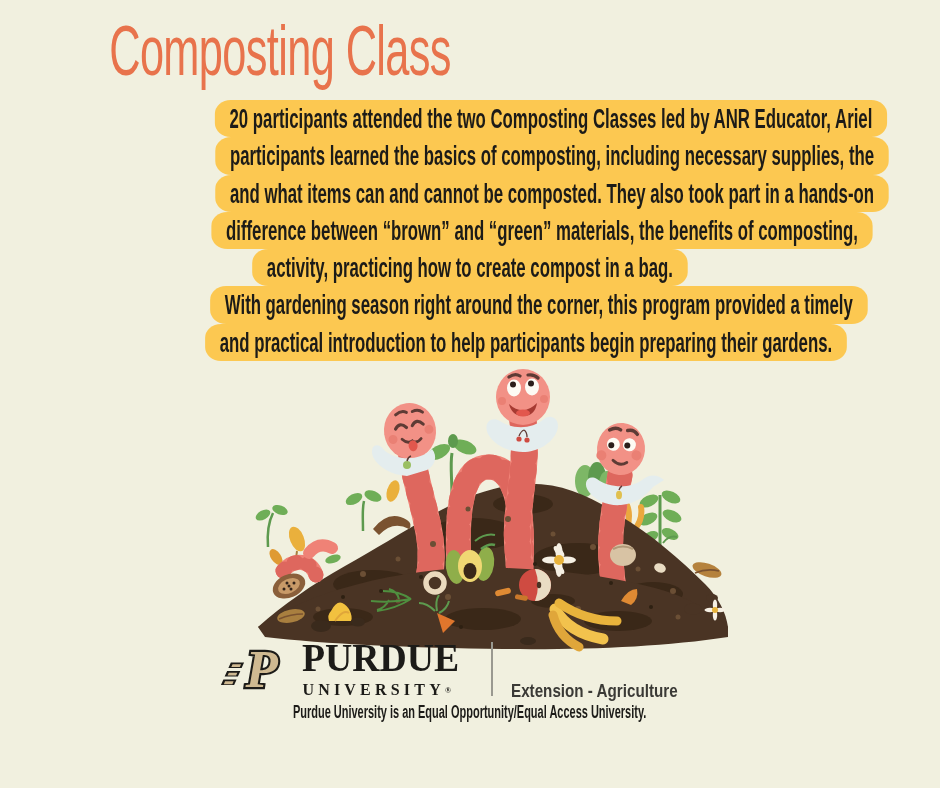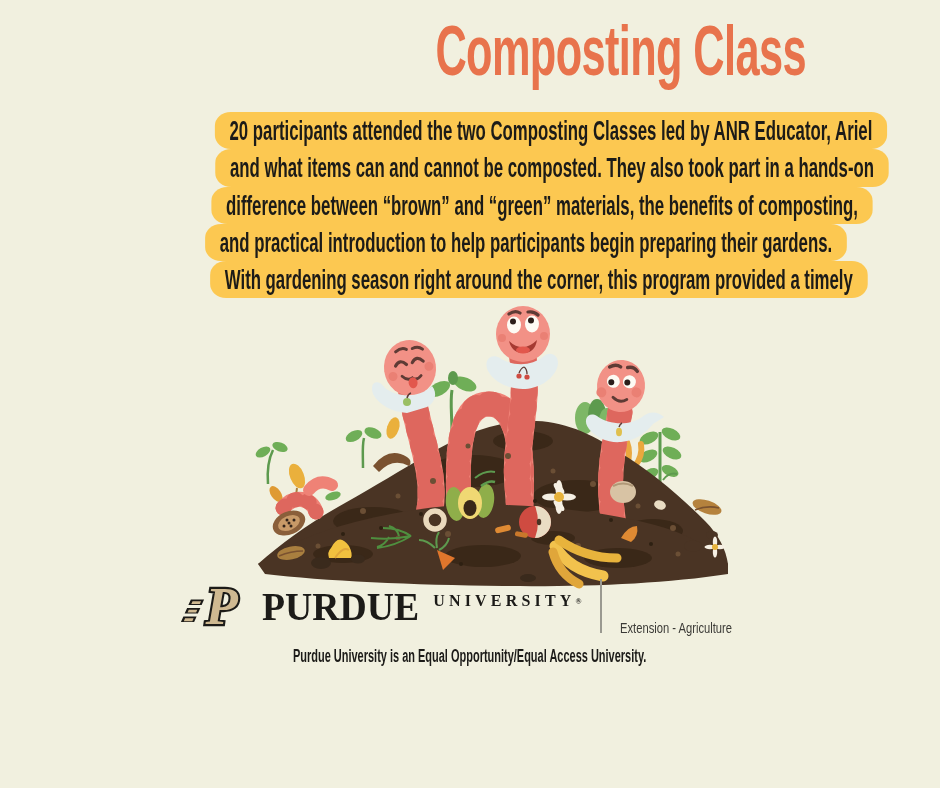--- a/index.html
+++ b/index.html
@@ -8,62 +8,64 @@
     background:var(--background,#f1f0df);
     font-family:"Liberation Sans",sans-serif;
     color:var(--text,#1c1b18);
   }
   .page{width:940px;height:788px;position:relative;}
 
   
   .cx{display:inline-block;transform:scaleX(0.61);transform-origin:50% 50%;white-space:nowrap;}
   .cx-left{display:inline-block;transform:scaleX(0.80);transform-origin:0 50%;white-space:nowrap;}
 
-  h1{margin:12px 16px 0;text-align:right;font-weight:700;}
+  h1{margin:12px 0 0;text-align:left;font-weight:400;}
   h1 .title{font-size:71px;line-height:78px;letter-spacing:-1px;color:var(--title,#e8734c);}
 
-  .story{margin-top:22px;}
+  .story{margin-top:10px;}
   .hl-line{display:block;text-align:center;height:37.3px;}
   .hl-line .hl{
     background:var(--highlight,#fcc851);
     font-size:27.5px;font-weight:700;line-height:37.3px;
     padding:0 24px;border-radius:26px/14px;color:var(--text,#1c1b18);
   }
 
   .art{width:520px;margin:8px auto 0;transform:translateX(13px);}
   .art svg{display:block;}
 
   .logo-row{
     display:flex;align-items:center;justify-content:center;
     margin-top:-16px;position:relative;gap:12px;
   }
   .plogo{flex:0 0 auto;}
-  .wordmark{display:flex;flex-direction:row;align-items:flex-start;font-family:"Liberation Serif",serif;color:#1c1b18;}
+  .wordmark{display:flex;flex-direction:column;align-items:flex-start;font-family:"Liberation Serif",serif;color:#1c1b18;}
   .purdue{font-size:41px;font-weight:700;line-height:38px;letter-spacing:0;}
   .purdue .cx-wm{display:inline-block;transform:scaleX(0.92);transform-origin:0 50%;}
   .univ{font-size:16px;font-weight:700;letter-spacing:4.2px;line-height:18px;margin-top:5px;}
   .univ .reg{font-size:8px;letter-spacing:0;vertical-align:2px;}
   .vdiv{width:2px;height:54px;background:#9a9990;margin:0 6px;}
-  .dept{font-size:14px;font-weight:400;color:#3b3a36;line-height:22px;margin-top:44px;}
-  .footer{text-align:center;margin-top:7px;}
+  .dept{font-size:19px;font-weight:700;color:#3b3a36;line-height:22px;margin-top:44px;}
+  .footer{text-align:center;}
   .footer .foot{font-size:18px;font-weight:700;line-height:20px;}
 </style>
 </head>
 <body>
 
 <div class="page">
 
   <h1><span class="cx title">Composting Class</span></h1>
 
   <div class="story">
     <div class="hl-line"><span class="cx hl">20 participants attended the two Composting Classes led by ANR Educator, Ariel</span></div>
+    <div class="hl-line"><span class="cx hl">participants learned the basics of composting, including necessary supplies, the</span></div>
     <div class="hl-line"><span class="cx hl">and what items can and cannot be composted. They also took part in a hands-on</span></div>
     <div class="hl-line"><span class="cx hl">difference between “brown” and “green” materials, the benefits of composting,</span></div>
+    <div class="hl-line"><span class="cx hl">activity, practicing how to create compost in a bag.</span></div>
+    <div class="hl-line"><span class="cx hl">With gardening season right around the corner, this program provided a timely</span></div>
     <div class="hl-line"><span class="cx hl">and practical introduction to help participants begin preparing their gardens.</span></div>
-    <div class="hl-line"><span class="cx hl">With gardening season right around the corner, this program provided a timely</span></div>
   </div>
 
   <div class="art">
     <svg width="520" height="283" viewBox="0 0 520 283">
 
       <g>
         <path d="M45,178 C44,165 46,152 50,144" stroke="#5d9a4e" stroke-width="2.5" fill="none"></path>
         <ellipse cx="40" cy="146" rx="8" ry="4.5" fill="#6fae57" transform="rotate(-30 40 146)"></ellipse>
         <ellipse cx="57" cy="141" rx="8" ry="4.5" fill="#6fae57" transform="rotate(20 57 141)"></ellipse>
         <path d="M140,162 C140,148 139,140 141,132" stroke="#5d9a4e" stroke-width="2.5" fill="none"></path>

